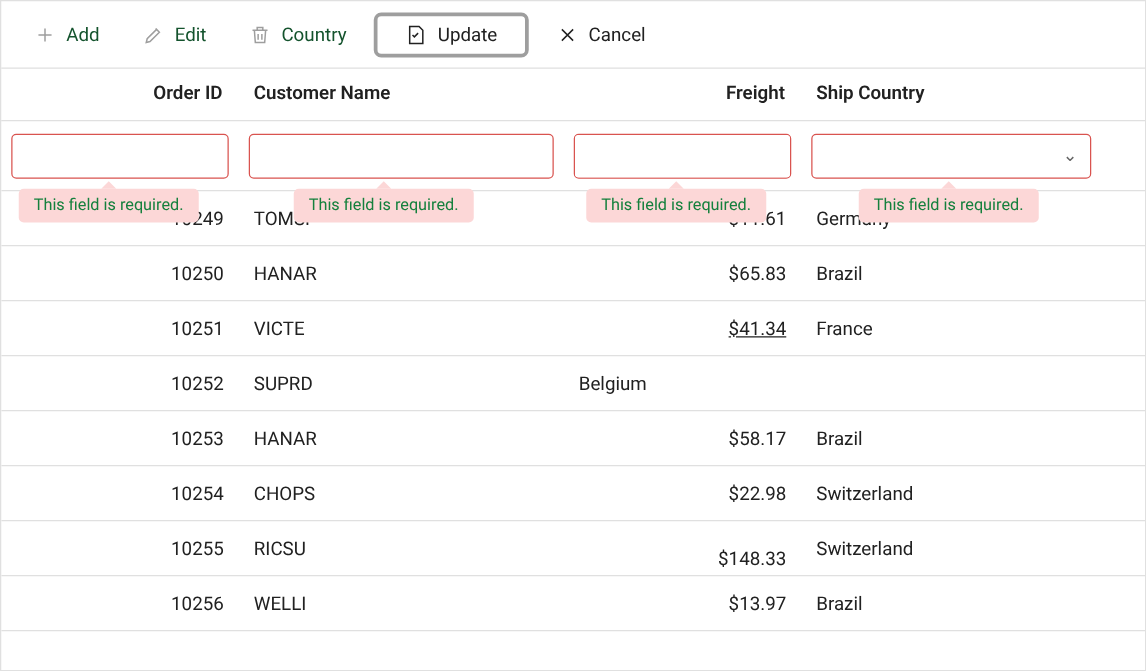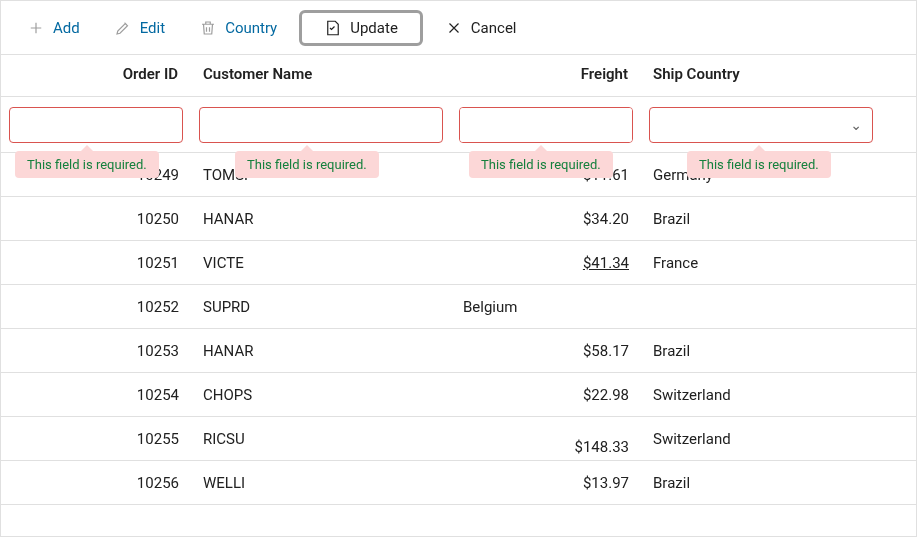--- a/index.html
+++ b/index.html
@@ -1,19 +1,19 @@
 <!DOCTYPE html>
 <html><head>
 <meta charset="utf-8">
 <style>
   * { box-sizing: border-box; margin: 0; padding: 0; }
   body { font-family: -apple-system, "Segoe UI", Roboto, Arial, sans-serif; font-size: 14px; color: #212121; }
   .grid { width: 917px; height: 537px; border: 1px solid #e0e0e0; display: flex; flex-direction: column; position: relative; }
   .toolbar { display: flex; align-items: center; padding: 8px 14px; gap: 10px; border-bottom: 1px solid #e0e0e0; height: 54px; }
-  .tbtn { display: inline-flex; align-items: center; gap: 8px; padding: 6px 10px; border-radius: 4px; border: 2px solid transparent; color: #0369a1; cursor: default; user-select: none; font-size: 15px; }
+  .tbtn { display: inline-flex; align-items: center; gap: 8px; padding: 6px 10px; border-radius: 4px; border: 2px solid transparent; color: #14532d; cursor: default; user-select: none; font-size: 15px; }
   .tbtn svg { width: 18px; height: 18px; stroke: #9e9e9e; fill: none; stroke-width: 1.6; }
   .tbtn.active { color: #212121; cursor: pointer; }
   .tbtn.active svg { stroke: #212121; }
   .tbtn.focus { border: 3px solid #9e9e9e; border-radius: 6px; padding: 6px 22px; }
   .header-row { display: flex; border-bottom: 1px solid #e0e0e0; height: 42px; }
   .hcell { padding: 10px 12px; font-weight: 600; font-size: 15px; border-right: 1px solid transparent; white-space: nowrap; }
   .c1 { width: 190px; text-align: right; }
   .c2 { width: 260px; text-align: left; }
   .c3 { width: 190px; text-align: right; }
   .c4 { width: 240px; text-align: left; }
@@ -124,21 +124,21 @@
       <div id="data-rows">
           <div class="data-row">
             <div class="dcell c1" style="text-align:right;">10249</div>
             <div class="dcell c2">TOMSP</div>
             <div class="dcell c3" style="text-align:right;">$11.61</div>
             <div class="dcell c4">Germany</div>
           </div>
           <div class="data-row">
             <div class="dcell c1" style="text-align:right;">10250</div>
             <div class="dcell c2">HANAR</div>
-            <div class="dcell c3" style="text-align:right;">$34.20</div>
+            <div class="dcell c3" style="text-align:right;">$65.83</div>
             <div class="dcell c4">Brazil</div>
           </div>
           <div class="data-row">
             <div class="dcell c1" style="text-align:right;">10251</div>
             <div class="dcell c2">VICTE</div>
             <div class="dcell c3" style="text-decoration:underline;">$41.34</div>
             <div class="dcell c4">France</div>
           </div>
           <div class="data-row">
             <div class="dcell c1" style="text-align:right;">10252</div>

